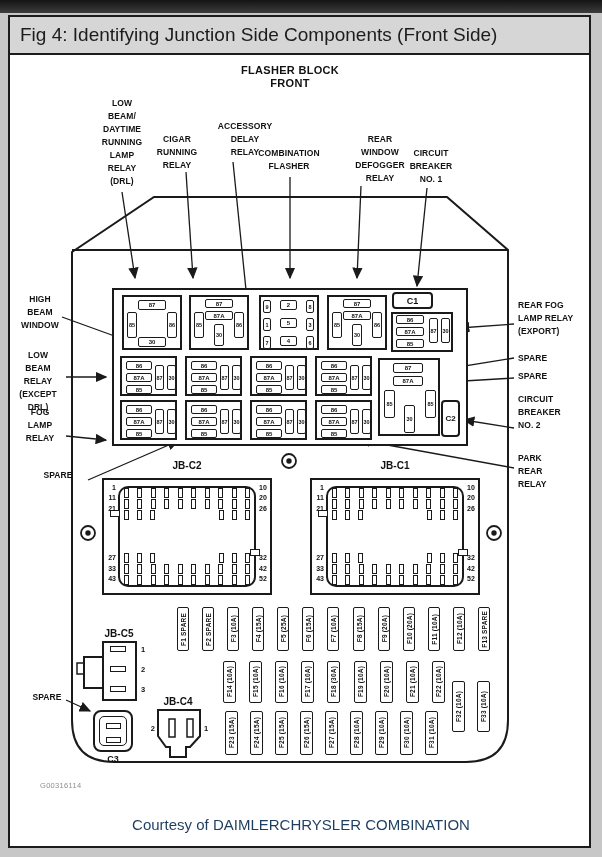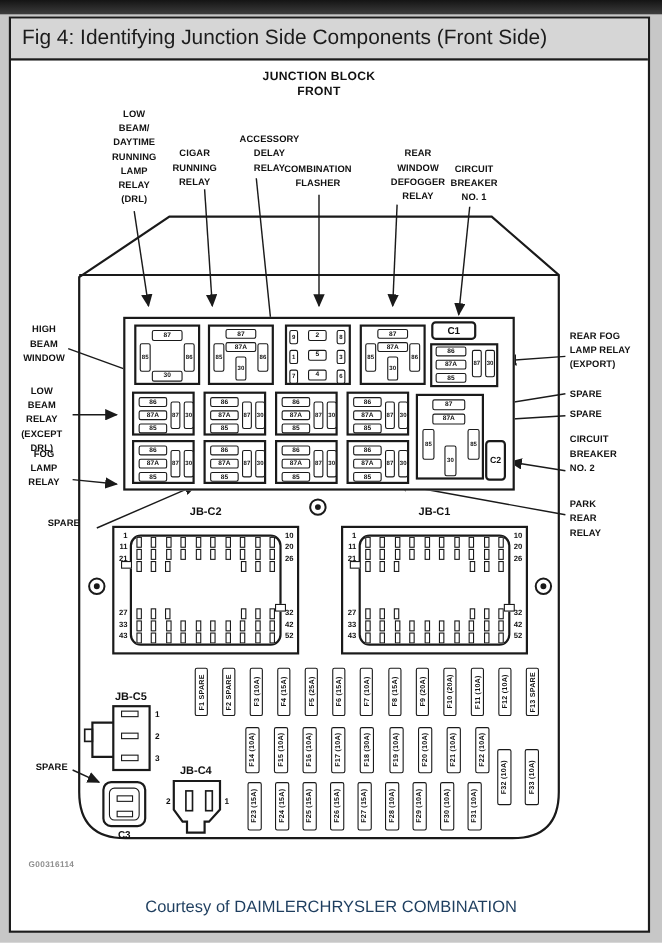--- a/index.html
+++ b/index.html
@@ -47,21 +47,21 @@
   .slots.split { justify-content:space-between; }
   .g { display:flex; gap:8px; }
   .tab { border:1.5px solid #1a1a1a; background:#fff; width:10px; height:7px; }
   .fuse { border:1.5px solid #1a1a1a; border-radius:2px; background:#fff;
     display:flex; align-items:center; justify-content:center; }
   .fuse span { writing-mode:vertical-rl; transform:rotate(180deg);
     font-weight:700; font-size:6.5px; color:#111; white-space:nowrap; letter-spacing:.2px; }
   .hslot { border:1.5px solid #1a1a1a; background:#fff; }
   .c3o { left:93px; top:710px; width:40px; height:42px; border:2px solid #1a1a1a; border-radius:8px; background:#fff; }
   .c3i { left:99px; top:716px; width:28px; height:30px; border:1.5px solid #1a1a1a; border-radius:5px; }
-  .gnum { left:26px; top:781px; font-size:7.5px; color:#8e8e8e; letter-spacing:.3px;font-weight:bold; }
+  .gnum { left:40px; top:781px; font-size:7.5px; color:#8e8e8e; letter-spacing:.3px; }
   .footer { left:8px; top:816px; width:586px; text-align:center; font-size:15px; color:#1e3e5f; }
 </style>
 </head>
 <body>
 
 <div class="page">
 
   <div class="abs topbar"></div>
   <div class="abs frame"></div>
   <div class="abs titlebar">
@@ -127,21 +127,21 @@
       <path d="M88,480 L178,441" marker-end="url(#arr)"></path>
       <path d="M514,324 L459,328" marker-end="url(#arr)"></path>
       <path d="M514,358 L378,380" marker-end="url(#arr)"></path>
       <path d="M514,378 L430,383" marker-end="url(#arr)"></path>
       <path d="M514,428 L464,420" marker-end="url(#arr)"></path>
       <path d="M514,468 L360,440" marker-end="url(#arr)"></path>
       <path d="M66,700 L90,711" marker-end="url(#arr)"></path>
     </g>
   </svg>
 
-  <div class="abs jb-title">JUNCTION BLOCK
+  <div class="abs jb-title">FLASHER BLOCK
 FRONT</div>
   <div class="abs callout" style="left:82px;top:97px;width:80px">LOW
 BEAM/
 DAYTIME
 RUNNING
 LAMP
 RELAY
 (DRL)</div>
   <div class="abs callout" style="left:142px;top:133px;width:70px">CIGAR
 RUNNING

